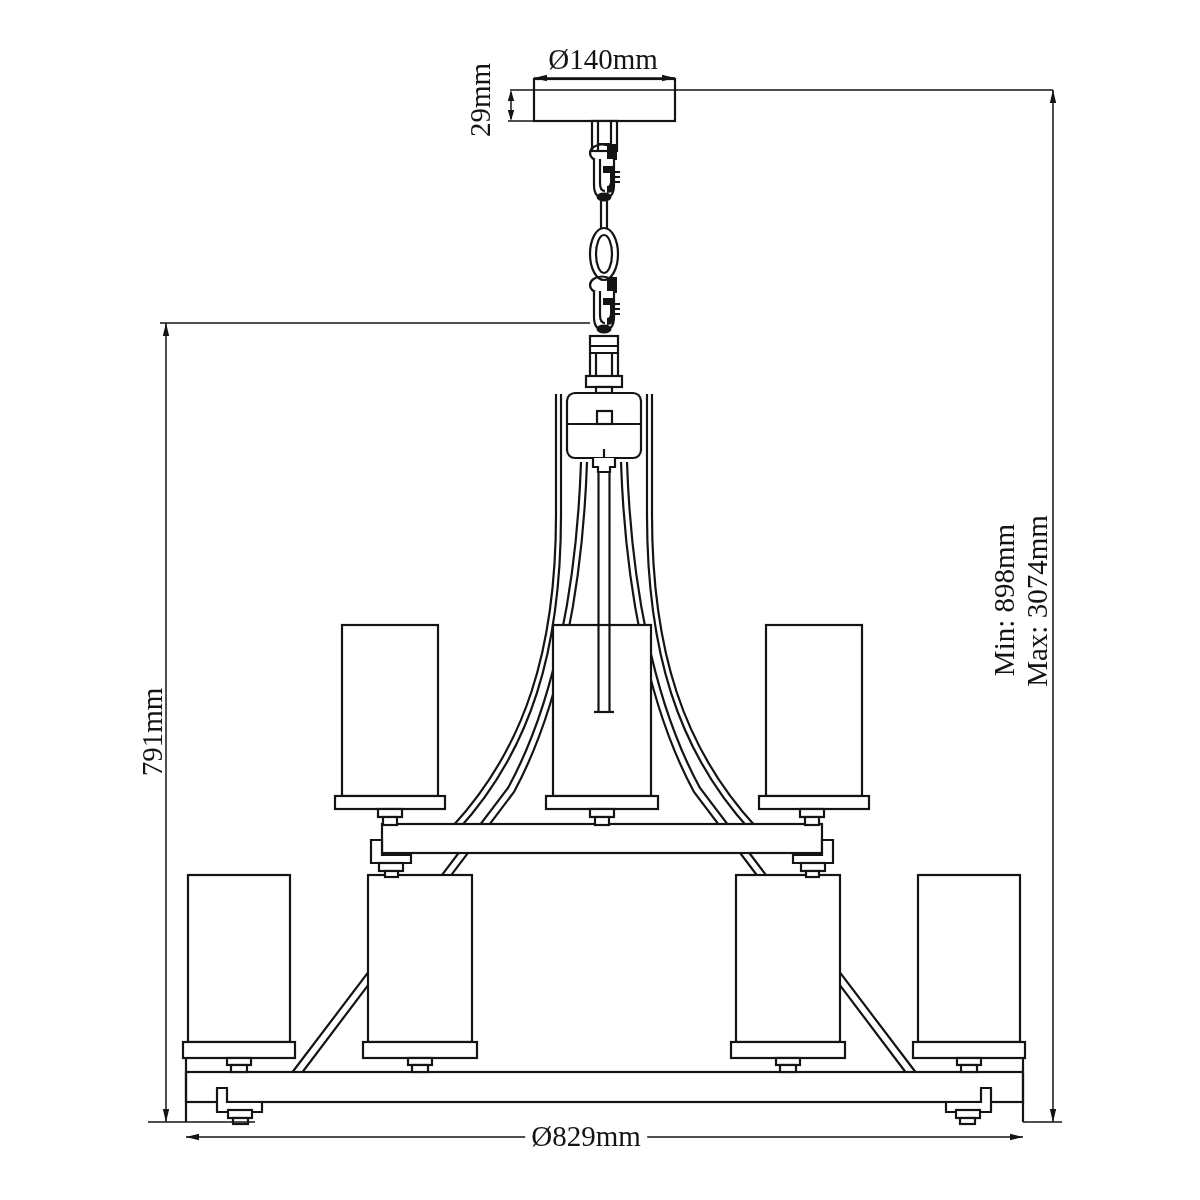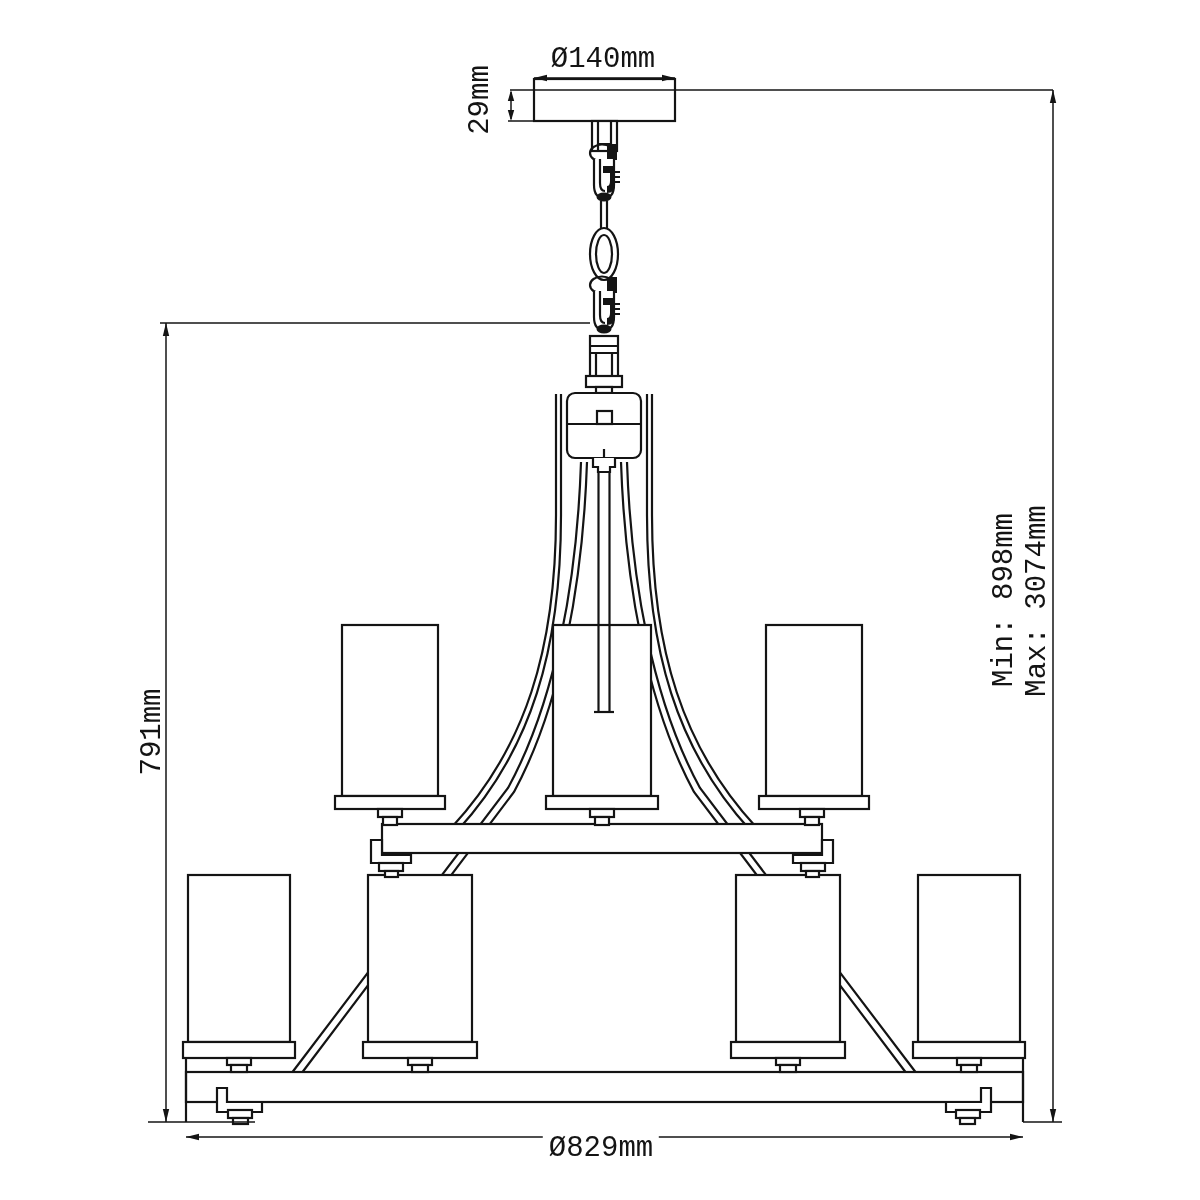--- a/index.html
+++ b/index.html
@@ -5,21 +5,21 @@
   html, body {
     margin: 0;
     padding: 0;
     background: #ffffff;
   }
   #stage {
     position: relative;
     width: 1084px;
     height: 1200px;
     background: var(--bg, #ffffff);
-    font-family: Liberation Mono, monospace;
+    font-family: Liberation Serif, serif;
     overflow: hidden;
   }
   #drawing {
     position: absolute;
     left: 0;
     top: 0;
     width: 1200px;
     height: 1200px;
   }
   .dim-label {
@@ -212,14 +212,14 @@
   <div class="dim-label" style="left:603px; top:59px;">Ø140mm</div>
 
   <div class="dim-label rot" style="left:480px; top:100px;">29mm</div>
 
   <div class="dim-label rot" style="left:152px; top:732px;">791mm</div>
 
   <div class="dim-label rot" style="left:1004px; top:600px;">Min: 898mm</div>
 
   <div class="dim-label rot" style="left:1037px; top:601px;">Max: 3074mm</div>
 
-  <div class="dim-label bg" style="left:601px; top:1136px;margin-top:12px;">Ø829mm</div>
+  <div class="dim-label bg" style="left:586px; top:1136px;">Ø829mm</div>
 </div>
 
 </body></html>

